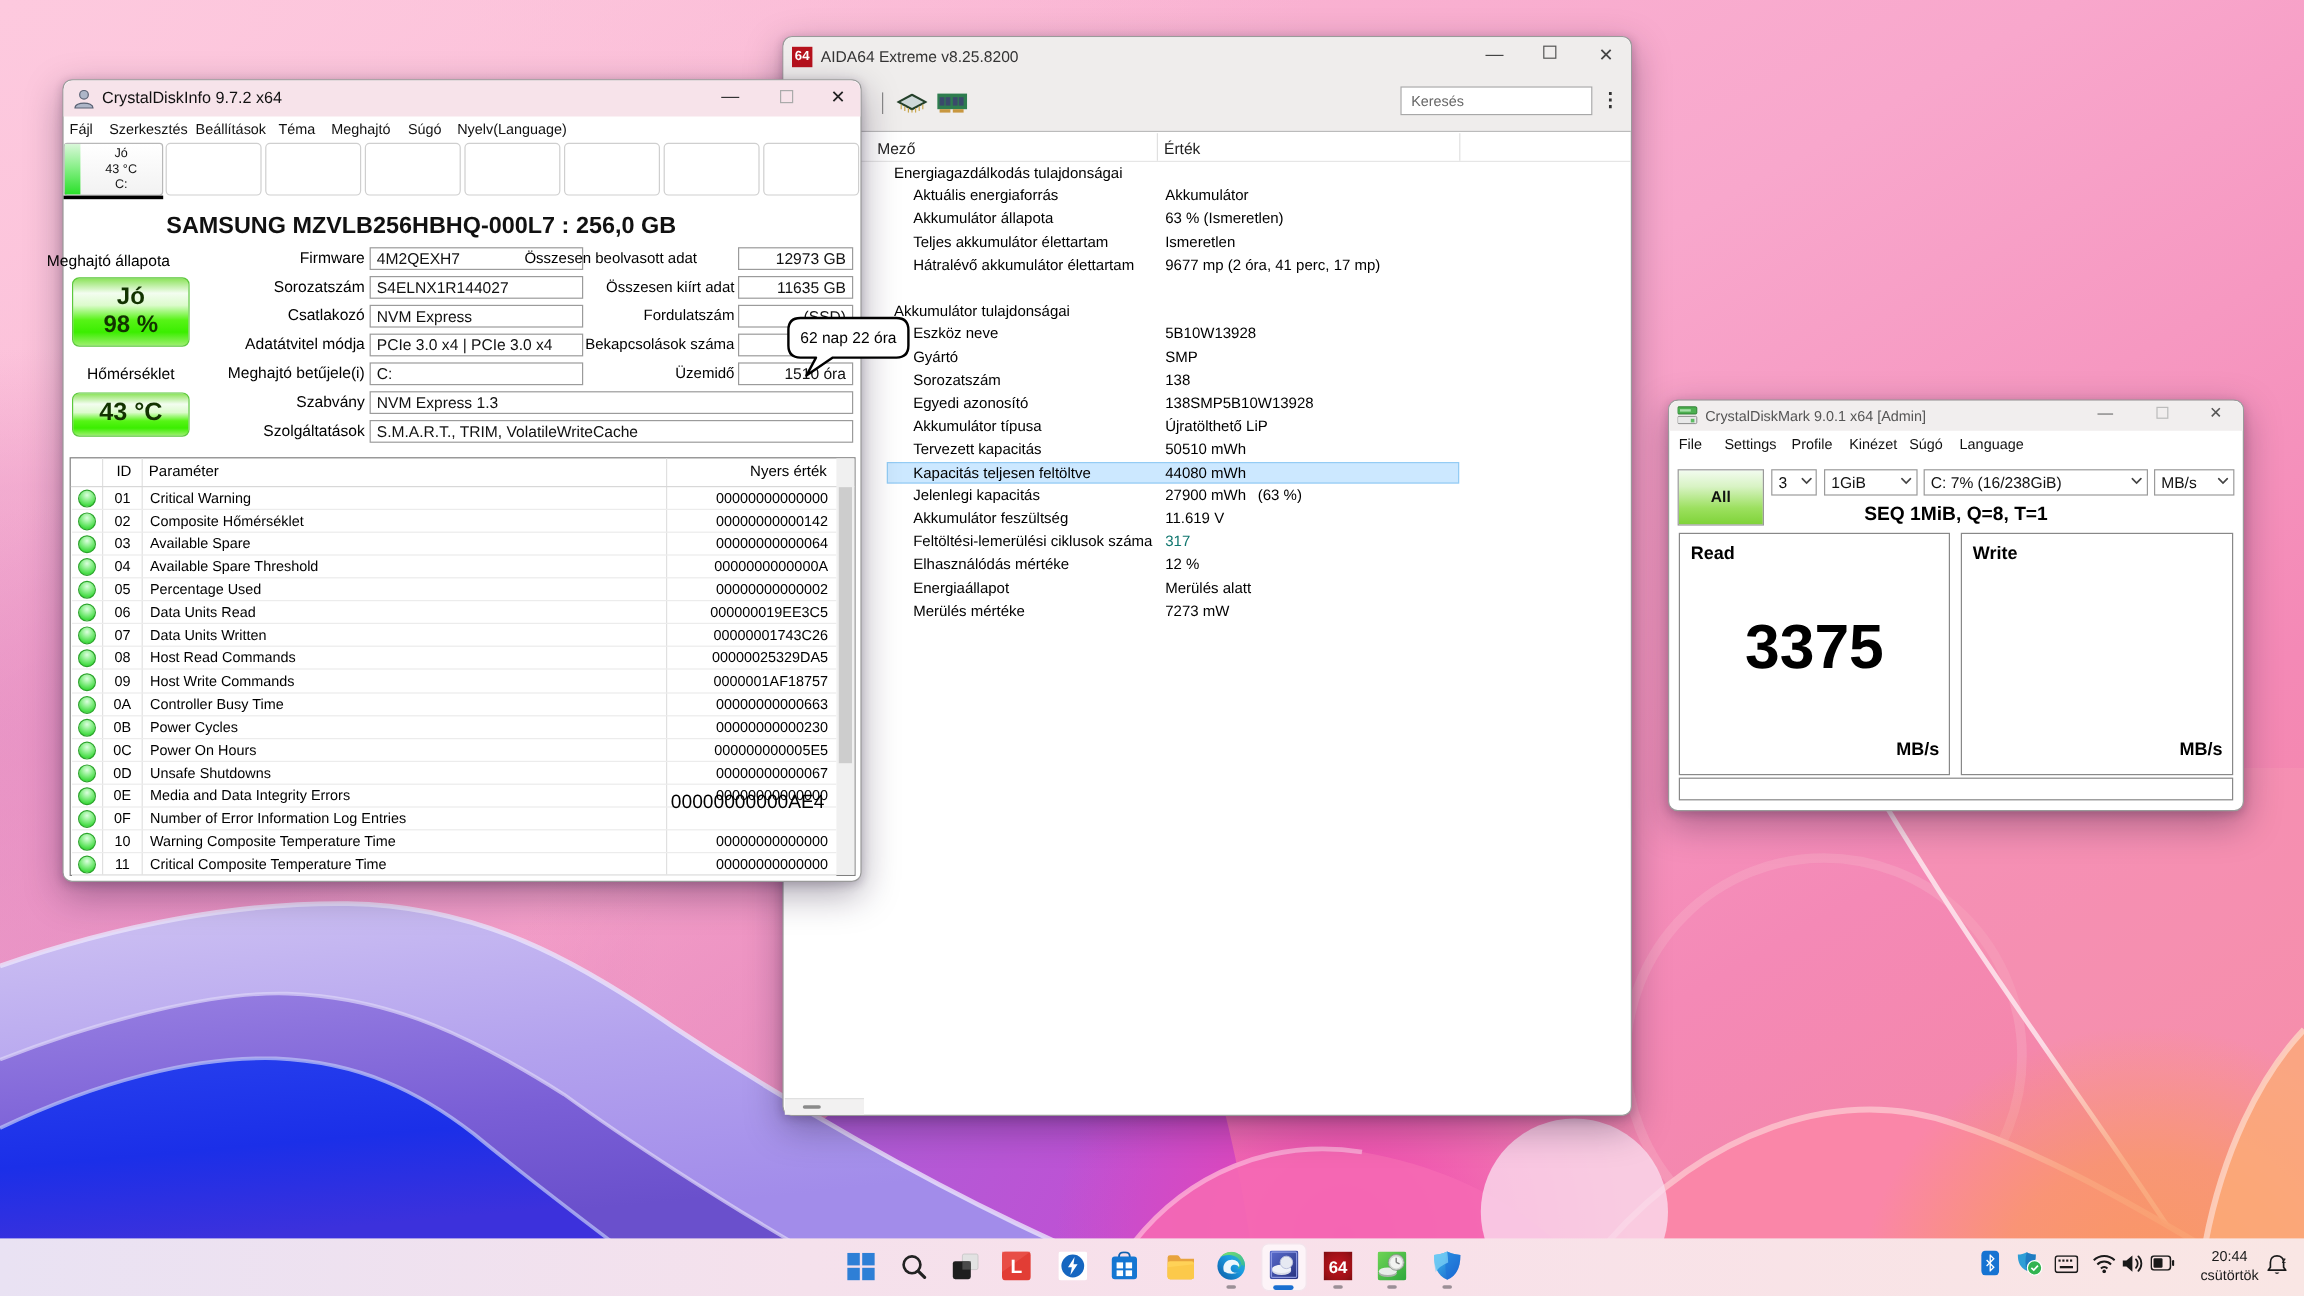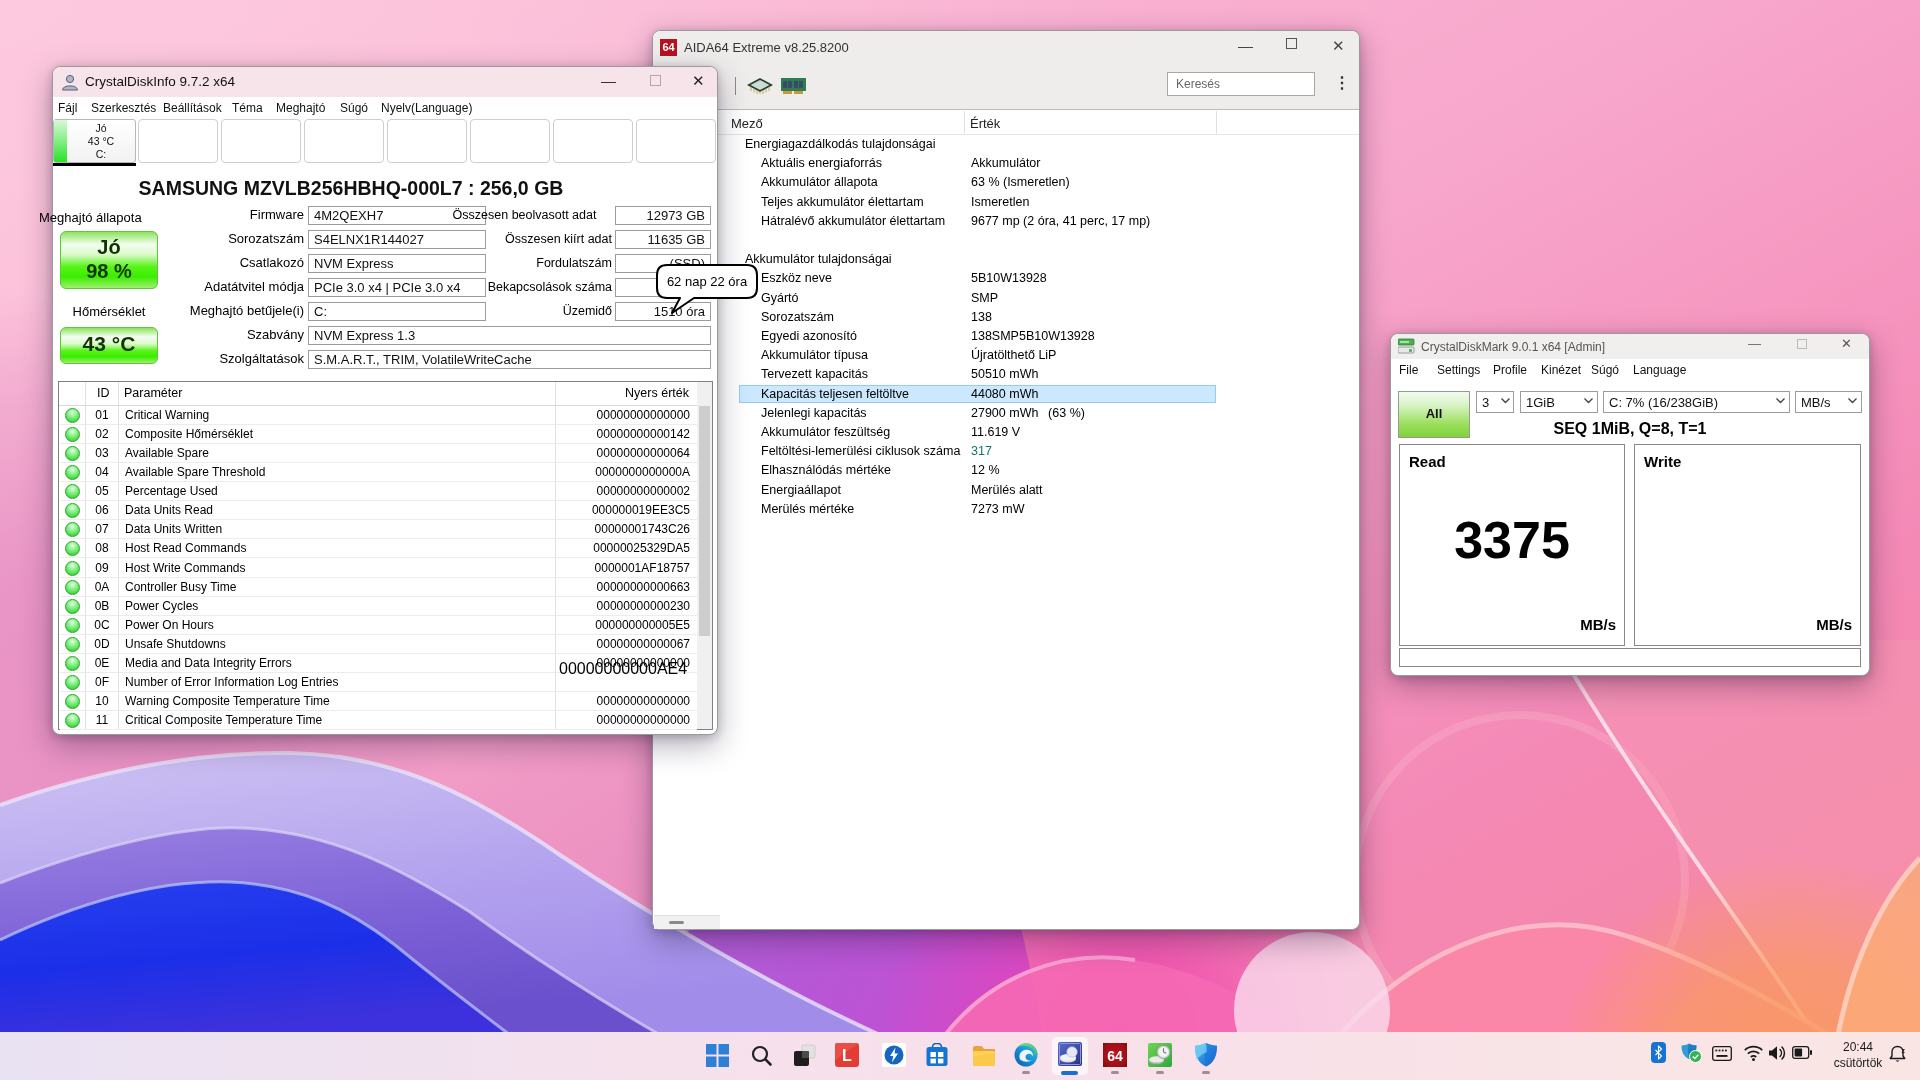--- a/index.html
+++ b/index.html
@@ -127,21 +127,21 @@
     <rect x="0" y="1" width="25" height="13" fill="#2e7d4f"></rect>
     <g fill="#3a4a6b">
           <rect x="2" y="4" width="4" height="7"></rect>
           <rect x="7" y="4" width="4" height="7"></rect>
           <rect x="13" y="4" width="4" height="7"></rect>
           <rect x="18" y="4" width="4" height="7"></rect>
         </g>
     <rect x="2" y="14" width="9" height="3" fill="#c8973f"></rect>
         <rect x="13" y="14" width="9" height="3" fill="#c8973f"></rect>
   </svg>
-  <div class="abs" style="left:514px;top:41px;width:148px;height:24px;background:#fff;border:1px solid #a8a8a8;font-size:12px;color:#666;line-height:22px;padding-left:8px;">Keresés</div>
+  <div class="abs" style="left:514px;top:41px;width:160px;height:24px;background:#fff;border:1px solid #a8a8a8;font-size:12px;color:#666;line-height:22px;padding-left:8px;">Keresés</div>
   <div class="abs" style="left:681px;top:42px;color:#333;font-size:16px;font-weight:bold;">⋮</div>
   <div class="abs" style="left:0;top:78px;width:706px;height:1px;background:#bbb;"></div>
 
   <div class="abs" style="left:78px;top:85px;font-size:13px;color:#222;">Mező</div>
   <div class="abs" style="left:317px;top:85px;font-size:13px;color:#222;">Érték</div>
   <div class="abs" style="left:311px;top:80px;width:1px;height:23px;background:#e0e0e0;"></div>
   <div class="abs" style="left:563px;top:80px;width:1px;height:23px;background:#e0e0e0;"></div>
   <div class="abs" style="left:0;top:103px;width:706px;height:1px;background:#e6e6e6;"></div>
   <div id="rows">
         <div class="abs" style="left:92px;top:106px;font-size:12.5px;color:#000;">Energiagazdálkodás tulajdonságai</div>
@@ -239,21 +239,21 @@
         <div class="abs" style="left:100px;top:188px;width:151px;text-align:right;font-size:13px;">Csatlakozó</div>
         <div class="fld" style="left:255px;top:187px;width:178px;height:19px;">NVM Express</div>
         <div class="abs" style="left:100px;top:212px;width:151px;text-align:right;font-size:13px;">Adatátvitel módja</div>
         <div class="fld" style="left:255px;top:211px;width:178px;height:19px;">PCIe 3.0 x4 | PCIe 3.0 x4</div>
         <div class="abs" style="left:100px;top:236px;width:151px;text-align:right;font-size:13px;">Meghajtó betűjele(i)</div>
         <div class="fld" style="left:255px;top:235px;width:178px;height:19px;">C:</div>
         <div class="abs" style="left:100px;top:260px;width:151px;text-align:right;font-size:13px;">Szabvány</div>
         <div class="fld" style="left:255px;top:259px;width:403px;height:19px;">NVM Express 1.3</div>
         <div class="abs" style="left:100px;top:284px;width:151px;text-align:right;font-size:13px;">Szolgáltatások</div>
         <div class="fld" style="left:255px;top:283px;width:403px;height:19px;">S.M.A.R.T., TRIM, VolatileWriteCache</div>
-        <div class="abs" style="left:384px;top:141px;width:175px;text-align:center;font-size:12.5px;">Összesen beolvasott adat</div>
+        <div class="abs" style="left:384px;top:141px;width:175px;text-align:left;font-size:12.5px;">Összesen beolvasott adat</div>
         <div class="fld" style="left:562px;top:139px;width:96px;height:19px;justify-content:flex-end;">12973 GB</div>
         <div class="abs" style="left:384px;top:165px;width:175px;text-align:right;font-size:12.5px;">Összesen kiírt adat</div>
         <div class="fld" style="left:562px;top:163px;width:96px;height:19px;justify-content:flex-end;">11635 GB</div>
         <div class="abs" style="left:384px;top:189px;width:175px;text-align:right;font-size:12.5px;">Fordulatszám</div>
         <div class="fld" style="left:562px;top:187px;width:96px;height:19px;justify-content:flex-end;">(SSD)</div>
         <div class="abs" style="left:384px;top:213px;width:175px;text-align:right;font-size:12.5px;">Bekapcsolások száma</div>
         <div class="fld" style="left:562px;top:211px;width:96px;height:19px;justify-content:flex-end;"></div>
         <div class="abs" style="left:384px;top:237px;width:175px;text-align:right;font-size:12.5px;">Üzemidő</div>
         <div class="fld" style="left:562px;top:235px;width:96px;height:19px;justify-content:flex-end;">1510 óra</div>
       </div>

